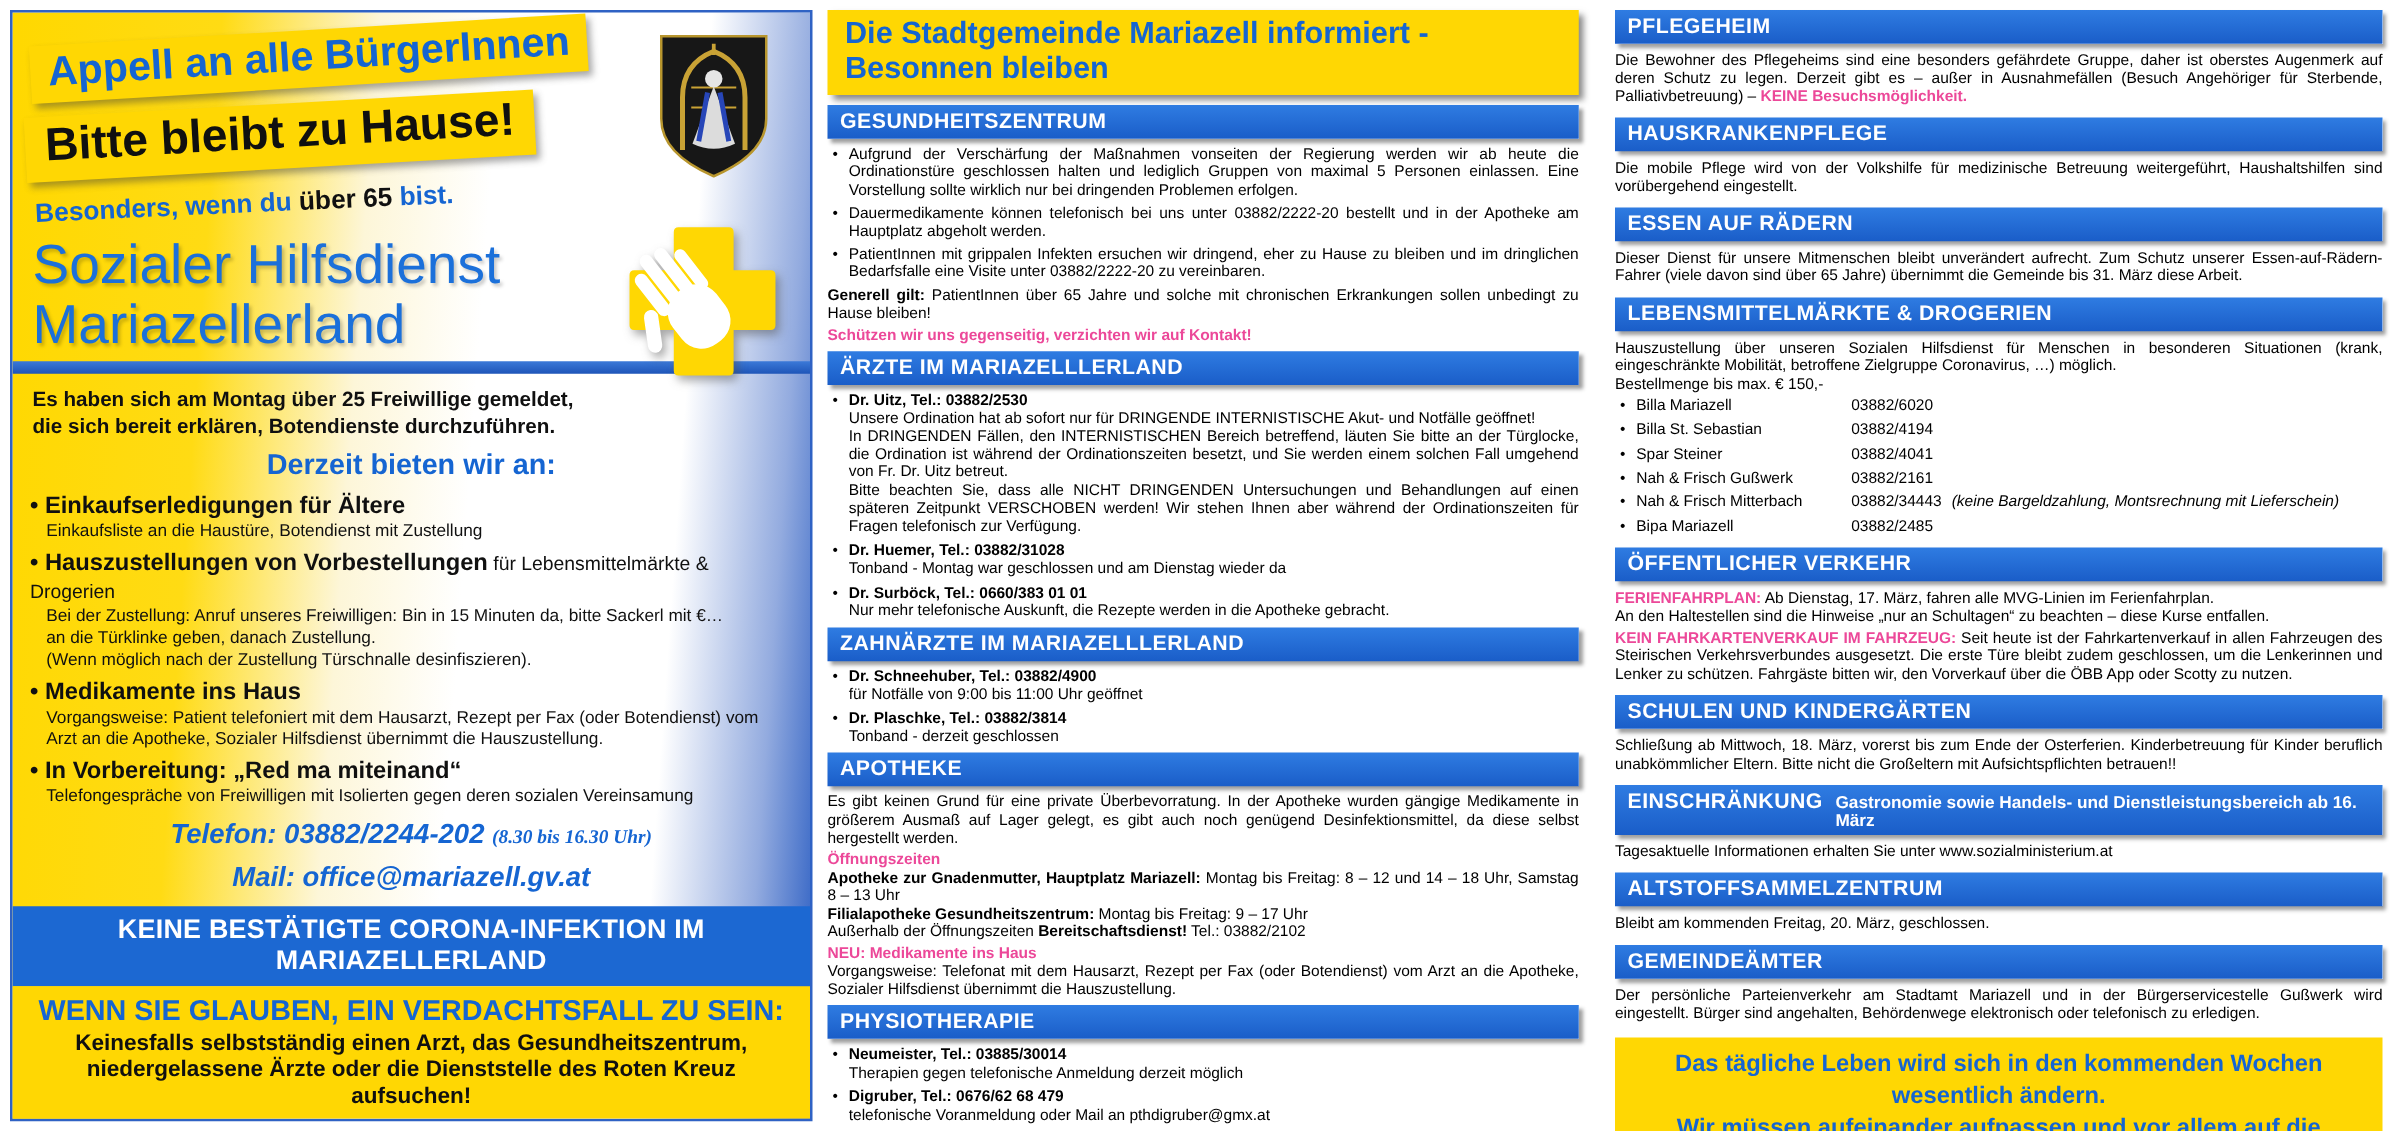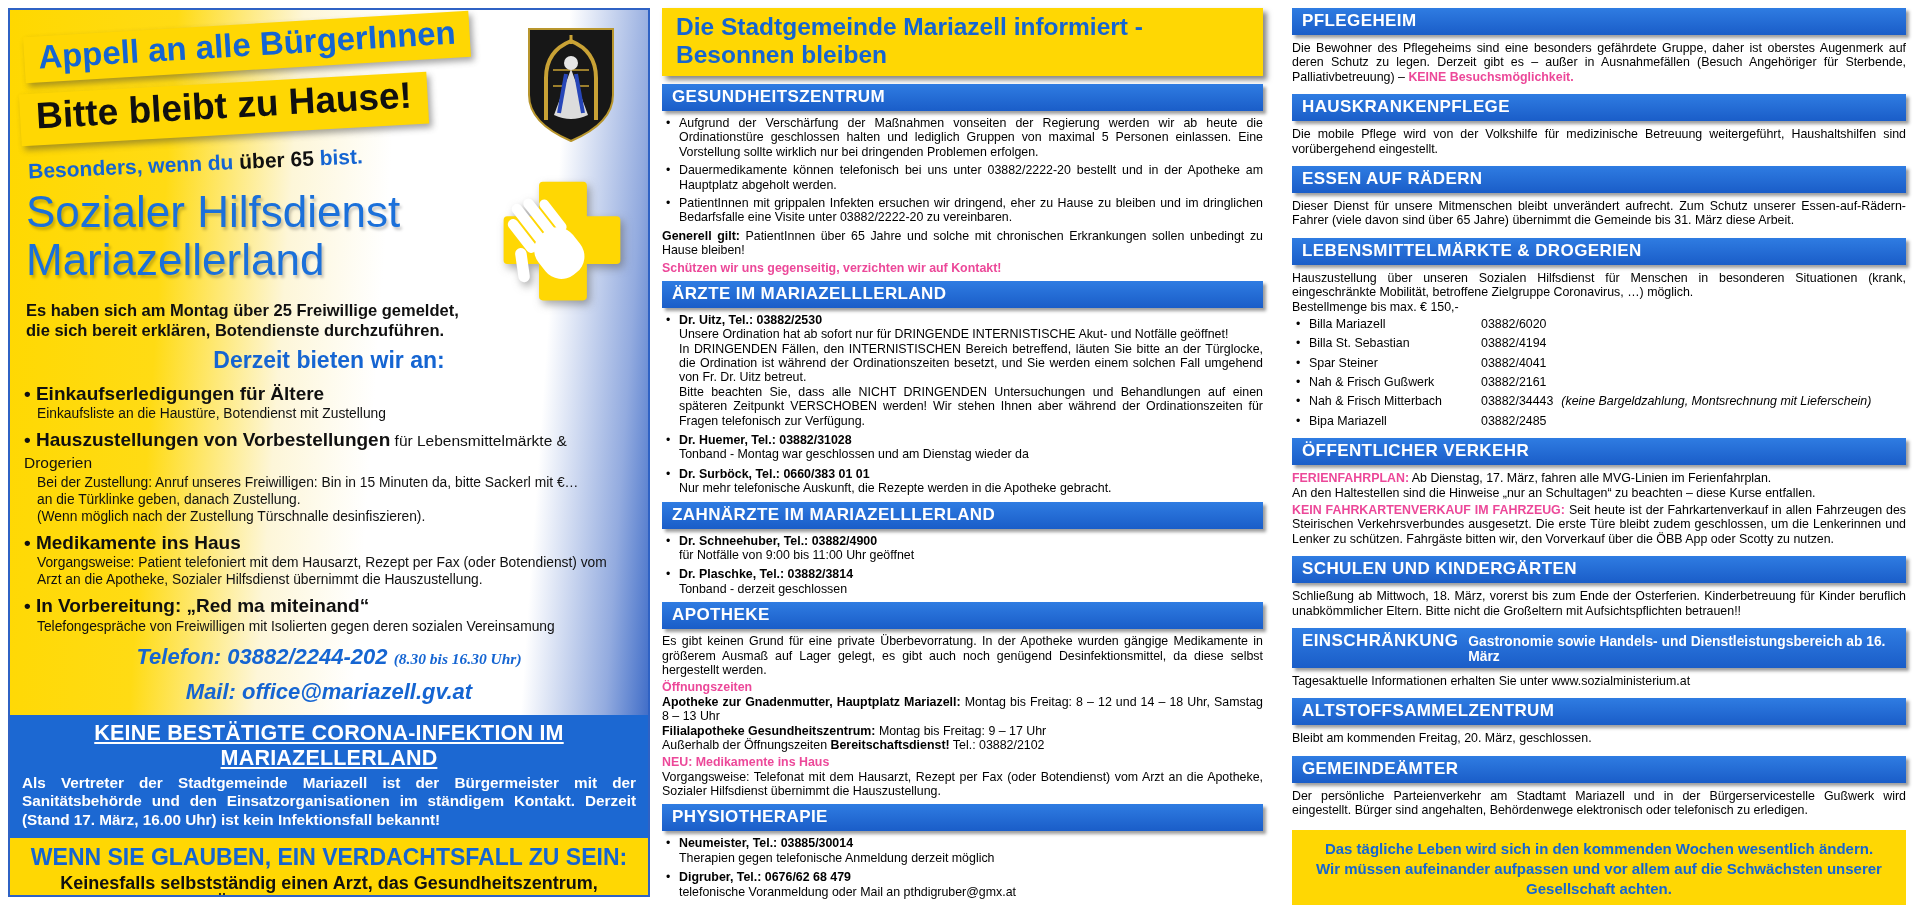--- a/index.html
+++ b/index.html
@@ -24,21 +24,21 @@
   .derzeit{margin-top:7px;text-align:center;font-size:23px;font-weight:bold;color:#1565d2;}
   .offers{margin:2px 16px 0 14px;}
   .offer{margin-top:7px;}
   .offer-title{font-size:19px;line-height:1.17;font-weight:bold;color:#101010;}
   .offer-title::before{content:"• ";}
   .offer-suffix{font-size:15.5px;font-weight:normal;}
   .offer-line{margin-left:13px;font-size:13.8px;line-height:1.24;color:#101010;}
   .contact{margin-top:9px;text-align:center;font-size:22px;font-weight:bold;font-style:italic;color:#1565d2;}
   .contact-hours{font-size:15.5px;font-family:Liberation Serif, serif;}
   .blue-box{margin-top:10px;background:#1c68d2;color:#fff;padding:6px 12px 8px;}
-  .blue-box-h{font-size:21.5px;font-weight:bold;text-align:center;letter-spacing:.2px;text-decoration:underline;}
+  .blue-box-h{font-size:21.5px;font-weight:bold;text-align:center;letter-spacing:.2px;}
   .blue-box-p{margin-top:3px;font-size:15.3px;font-weight:bold;line-height:1.22;text-align:justify;}
   .yellow-box{flex:1;background:#ffd703;padding:6px 13px 8px;}
   .yellow-box-h{font-size:23px;font-weight:bold;color:#1565d2;text-align:center;}
   .yellow-box-sub{font-size:18px;line-height:1.16;font-weight:bold;color:#101010;text-align:center;margin-top:2px;}
 
   
   .col-mid{position:absolute;left:662px;top:8px;width:601px;}
   .col-right{position:absolute;left:1292px;top:8px;width:614px;}
   .mid-title{background:#ffd703;color:#1565d2;font-weight:bold;font-size:24.5px;padding:5px 14px 7px;
     box-shadow:4px 4px 5px rgba(40,40,40,.55);margin-bottom:8px;}
@@ -55,21 +55,21 @@
   .doc{position:relative;padding-left:17px;margin-bottom:5px;}
   .doc::before{content:"•";position:absolute;left:4px;top:0;}
   .doc-name{font-weight:bold;}
   .bold{font-weight:bold;}
   .accent{color:#ec4899;font-weight:bold;}
   .store{position:relative;padding-left:17px;margin-bottom:5px;display:flex;}
   .store::before{content:"•";position:absolute;left:4px;top:0;}
   .store-name{width:172px;flex:none;}
   .store-note{margin-left:8px;font-style:italic;}
   .footer-box{background:#ffd703;margin-top:12px;padding:9px 13px 10px;}
-  .footer-line{color:#1565d2;font-weight:bold;font-size:15px;line-height:1.35;text-align:center;}
+  .footer-line{color:#1565d2;font-weight:bold;font-size:19px;line-height:1.35;text-align:center;}
 </style>
 </head>
 <body>
 
 <div class="page">
 
   <div class="left-panel">
     <svg class="crest" viewBox="0 0 90 118">
       <path d="M3 3 h84 v66 q0 28 -42 46 q-42 -18 -42 -46 z" fill="#171717" stroke="#b8962e" stroke-width="2"></path>
       <path d="M20 94 V52 q0 -27 25 -37 q25 10 25 37 v42" stroke="#c9a235" stroke-width="4" fill="none"></path>
@@ -129,21 +129,20 @@
         <div class="offer-title"><span>In Vorbereitung: „Red ma miteinand“</span></div>
         <div class="offer-line">Telefongespräche von Freiwilligen mit Isolierten gegen deren sozialen Vereinsamung</div>
       </div>
     </div>
 
     <div class="contact"><span>Telefon: 03882/2244-202</span> <span class="contact-hours">(8.30 bis 16.30 Uhr)</span></div>
     <div class="contact"><span>Mail: office@mariazell.gv.at</span></div>
 
     <div class="blue-box">
       <div class="blue-box-h">KEINE BESTÄTIGTE CORONA-INFEKTION IM MARIAZELLERLAND</div>
-      <div class="blue-box-p">Als Vertreter der Stadtgemeinde Mariazell ist der Bürgermeister mit der Sanitätsbehörde und den Einsatzorganisationen im ständigem Kontakt. Derzeit (Stand 17. März, 16.00 Uhr) ist kein Infektionsfall bekannt!</div>
     </div>
 
     <div class="yellow-box">
       <div class="yellow-box-h">WENN SIE GLAUBEN, EIN VERDACHTSFALL ZU SEIN:</div>
       <div class="yellow-box-sub">
         <div>Keinesfalls selbstständig einen Arzt, das Gesundheitszentrum,</div>
         <div>niedergelassene Ärzte oder die Dienststelle des Roten Kreuz aufsuchen!</div>
       </div>
 
     </div>

